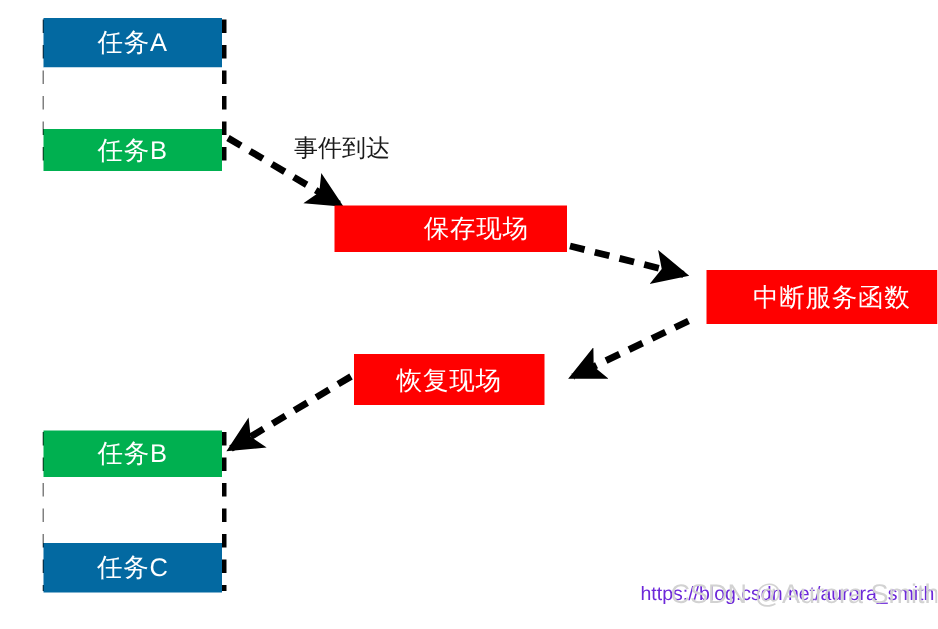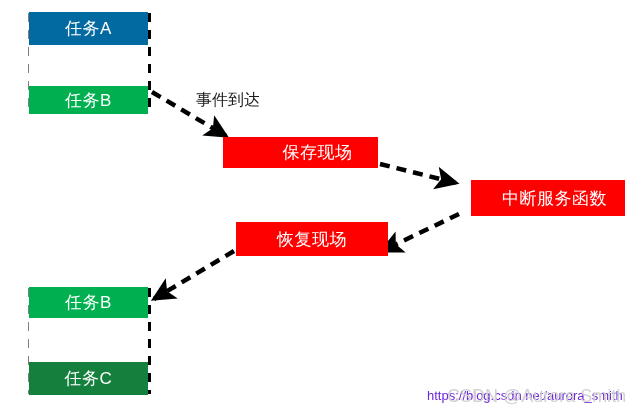--- a/index.html
+++ b/index.html
@@ -116,34 +116,34 @@
     </div>
   </div>
 
   <div class="task-stack" style="left:29px; top:287px; width:119px; height:108px;">
     <div class="task-block" style="left:0px; top:0px; width:119px; height:31px; background:#00B050;">
       <span>任务B</span>
     </div>
     <div class="task-block" style="left:0px; top:31px; width:119px; height:44px; background:#FFFFFF;">
       <span></span>
     </div>
-    <div class="task-block" style="left:0px; top:75px; width:119px; height:33px; background:#15803d;">
+    <div class="task-block" style="left:0px; top:75px; width:119px; height:33px; background:#0369a1;">
       <span>任务C</span>
     </div>
   </div>
 
   <div class="proc-box" style="left:223px; top:137px; width:155px; height:31px;padding-left:34px;">
     <span>保存现场</span>
   </div>
 
   <div class="proc-box" style="left:471px; top:180px; width:167px; height:36px;">
     <span>中断服务函数</span>
   </div>
 
-  <div class="proc-box" style="left:236px; top:222px; width:152px; height:34px;">
+  <div class="proc-box" style="left:236px; top:236px; width:127px; height:34px;">
     <span>恢复现场</span>
   </div>
 
   <div class="edge-label" style="left:196px; top:92px;">事件到达</div>
 
   <div class="watermark-url" style="left:427px; top:389px;">https://blog.csdn.net/aurora_smith</div>
   <div class="watermark" style="left:447px; top:387px;">CSDN @Aurora Smith</div>
 
 </div>
 

